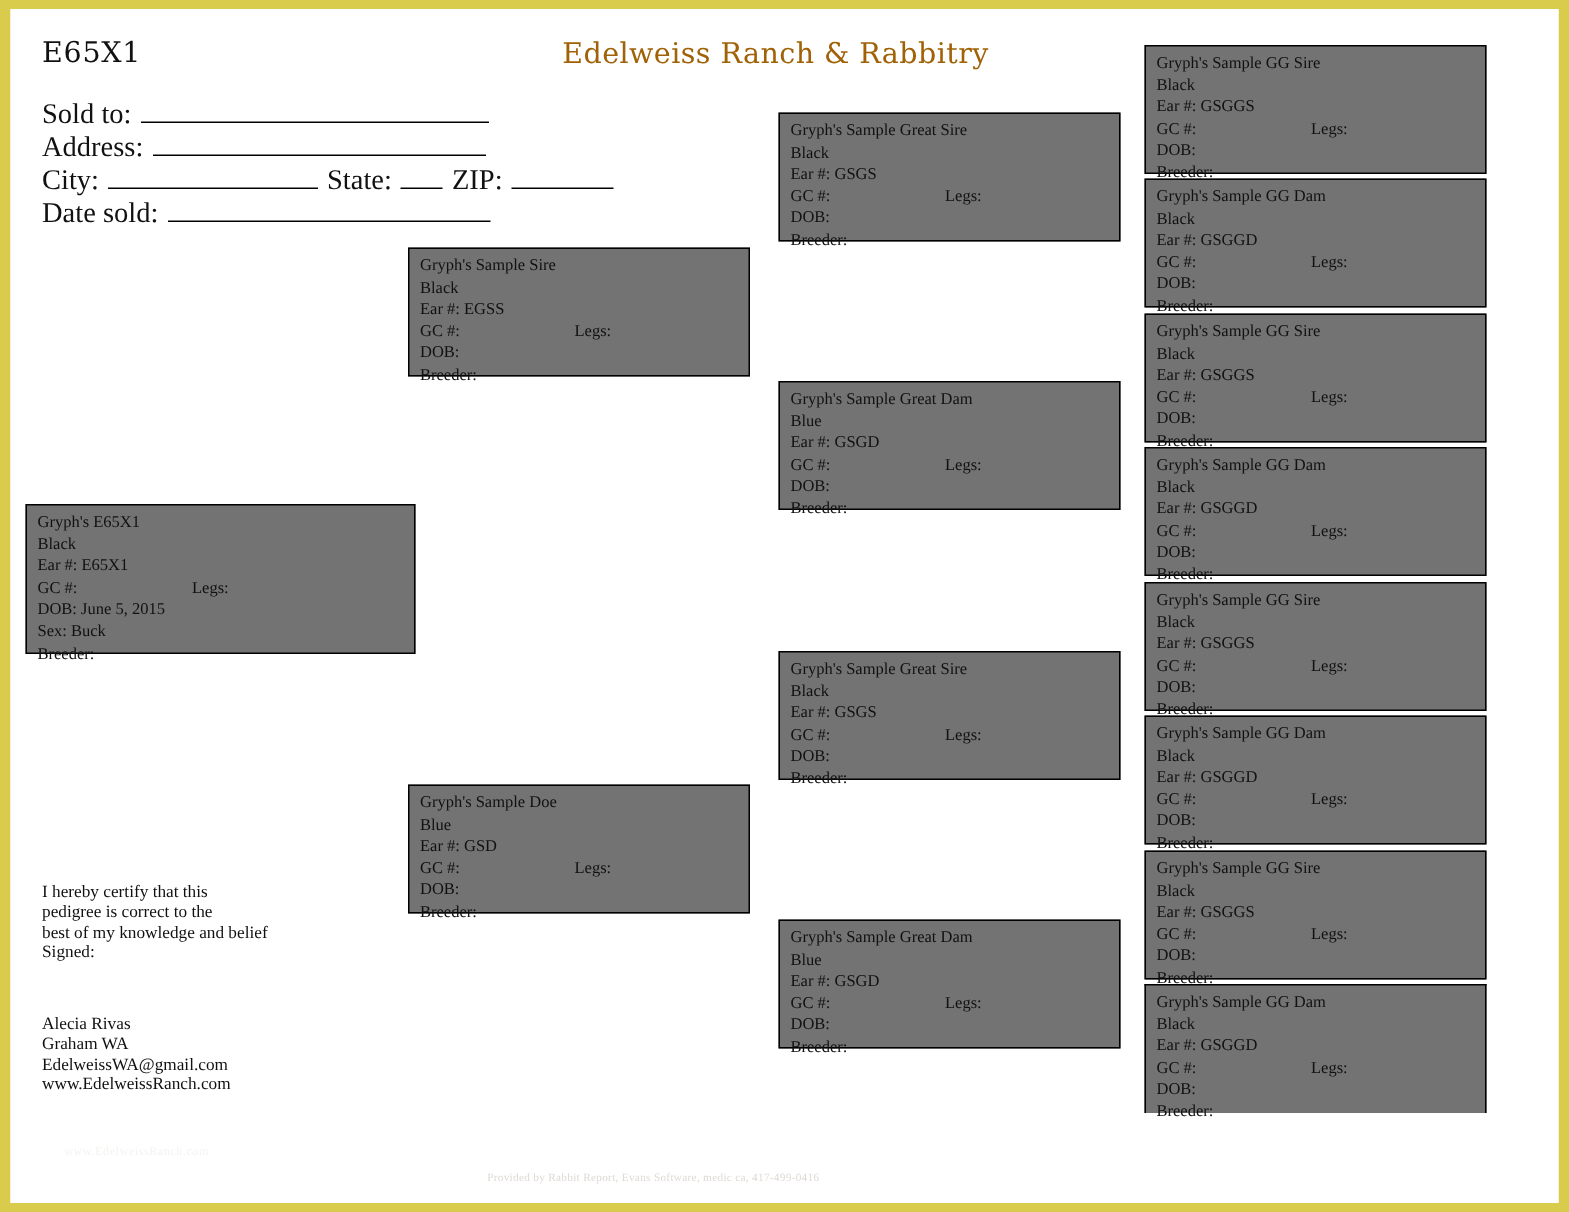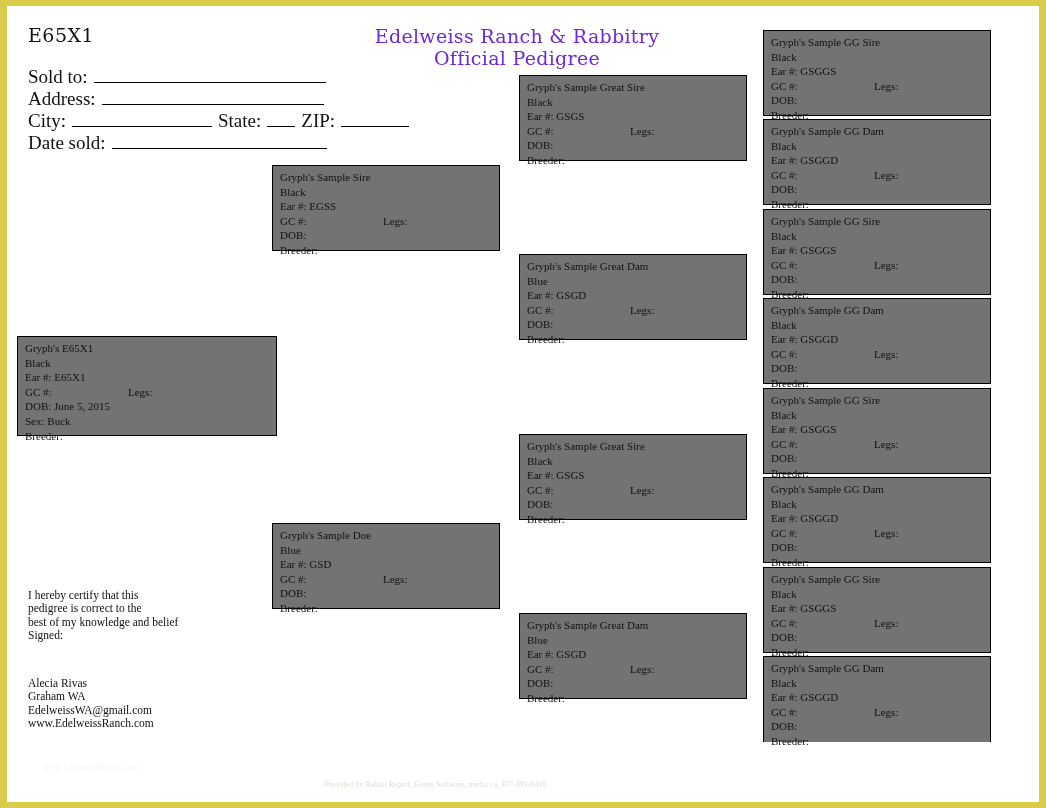--- a/index.html
+++ b/index.html
@@ -48,21 +48,21 @@
     white-space: nowrap;
   }
 
   .title-block {
     position: absolute;
     left: 330px;
     top: 19px;
     width: 360px;
     text-align: center;
     font-family: "DejaVu Serif", "Liberation Serif", serif;
-    color: #6d28d9;
+    color: #a16207;
   }
   .title-line1 {
     font-size: 19px;
     line-height: 22px;
     letter-spacing: 0.3px;
     white-space: nowrap;
   }
   .title-line2 {
     font-size: 19px;
     line-height: 22px;
@@ -168,21 +168,20 @@
 </head>
 <body>
 
 <div id="page">
   <div id="sheet">
 
     <div class="doc-id">E65X1</div>
 
     <div class="title-block">
       <div class="title-line1">Edelweiss Ranch &amp; Rabbitry</div>
-      <div class="title-line2">Official Pedigree</div>
     </div>
 
     <div class="form-area">
       <div class="form-row">
         <span class="flabel">Sold to:</span><span class="gap"></span><span class="fline l-soldto"></span>
       </div>
       <div class="form-row">
         <span class="flabel">Address:</span><span class="gap"></span><span class="fline l-address"></span>
       </div>
       <div class="form-row">

